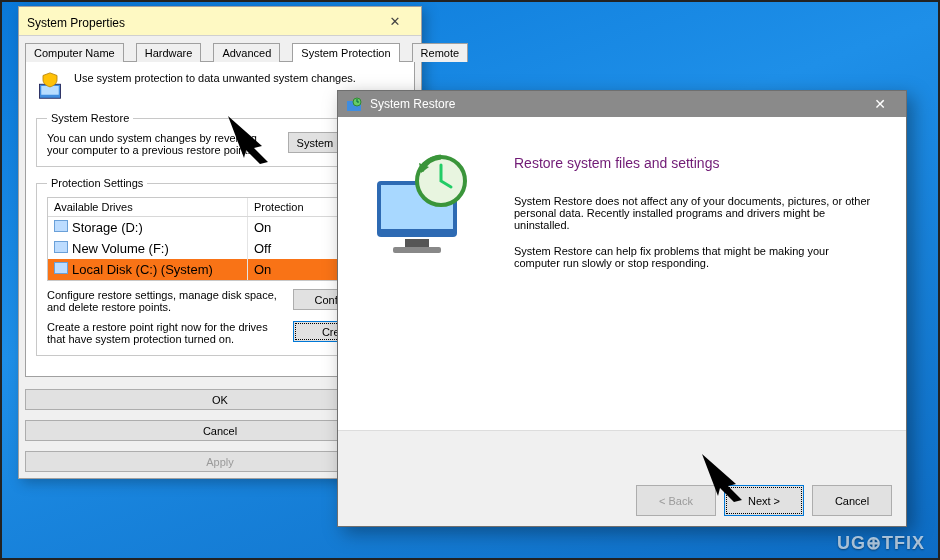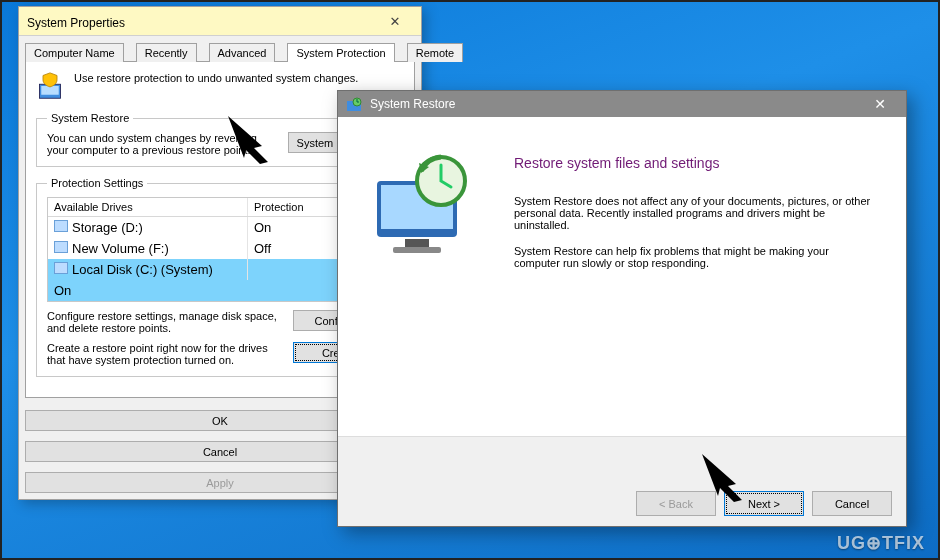--- a/index.html
+++ b/index.html
@@ -134,21 +134,21 @@
   }
   .drive-head {
     display: flex;
     background: #fff;
     font-size: 11px;
     border-bottom: 1px solid #d8d8d8;
   }
   .drive-col-a { width: 200px; padding: 3px 6px; border-right:1px solid #e4e4e4;}
   .drive-col-b { flex: 1; padding: 3px 6px; }
   .drive-row { display: flex; font-size: 13px; }
-  .drive-row.sel { background:#7dd3fc;flex-direction:column; }
+  .drive-row.sel { background:#f97316; }
   .drive-icon {
     width: 14px; height: 12px;
     background:#bcdcff; border:1px solid #6aa0d8; margin-right:4px;
     display:inline-block;
   }
   .bottom-btns {
     display:flex; justify-content:flex-end; gap:10px;
     padding: 6px;
     flex-direction: column;
   }
@@ -222,21 +222,21 @@
     max-width: 360px;
   }
   .sr-footer {
     border-top: 1px solid #ddd;
     background:#f0f0f0;
     padding: 10px 14px;
     display:flex;
     justify-content:flex-end;
     gap: 8px;
   }
-  .sr-footer .win-btn { min-width: 80px; height:25px; background:#e1e1e1;margin-top:44px; }
+  .sr-footer .win-btn { min-width: 80px; height:31px; background:#e1e1e1;margin-top:44px; }
   .sr-footer .win-btn.disabled { color:#9a9a9a; }
   .sr-footer .win-btn.primary {
     background:#e1e1e1;
     border:1px solid #0078d7;
     outline:1px dotted #000;
     outline-offset:-3px;
   }
 
   
   .pointer {
@@ -250,38 +250,38 @@
 <body>
 
 <div class="sp-window">
   <div class="sp-title">
     <span>System Properties</span>
     <span class="sp-close">✕</span>
   </div>
 
   <div class="sp-tabs">
     <div class="sp-tab"><span>Computer Name</span></div>
-    <div class="sp-tab"><span>Recently</span></div>
+    <div class="sp-tab"><span>Hardware</span></div>
     <div class="sp-tab"><span>Advanced</span></div>
     <div class="sp-tab active"><span>System Protection</span></div>
     <div class="sp-tab"><span>Remote</span></div>
   </div>
 
   <div class="sp-body">
 
     <div class="info-row">
       <span class="shield-icon">
         <svg viewBox="0 0 32 32" width="28" height="28">
           <rect x="4" y="14" width="24" height="16" fill="#3f8de0"></rect>
           <rect x="4" y="14" width="24" height="16" fill="none" stroke="#225" stroke-width="1"></rect>
           <rect x="6" y="16" width="20" height="10" fill="#b7ddff"></rect>
           <path d="M16 1 L24 4 V9 C24 13 20 16 16 17 C12 16 8 13 8 9 V4 Z" fill="#ffc107" stroke="#b8860b" stroke-width="1"></path>
         </svg>
       </span>
-      <span>Use restore protection to undo unwanted system changes.</span>
+      <span>Use system protection to data unwanted system changes.</span>
     </div>
 
     <fieldset class="grp">
       <legend>System Restore</legend>
       <div class="flex-row">
         <div class="restore-text">You can undo system changes by reverting your computer to a previous restore point.</div>
         <div class="win-btn">
             <span>System Restore...</span>
           </div>
       </div>

